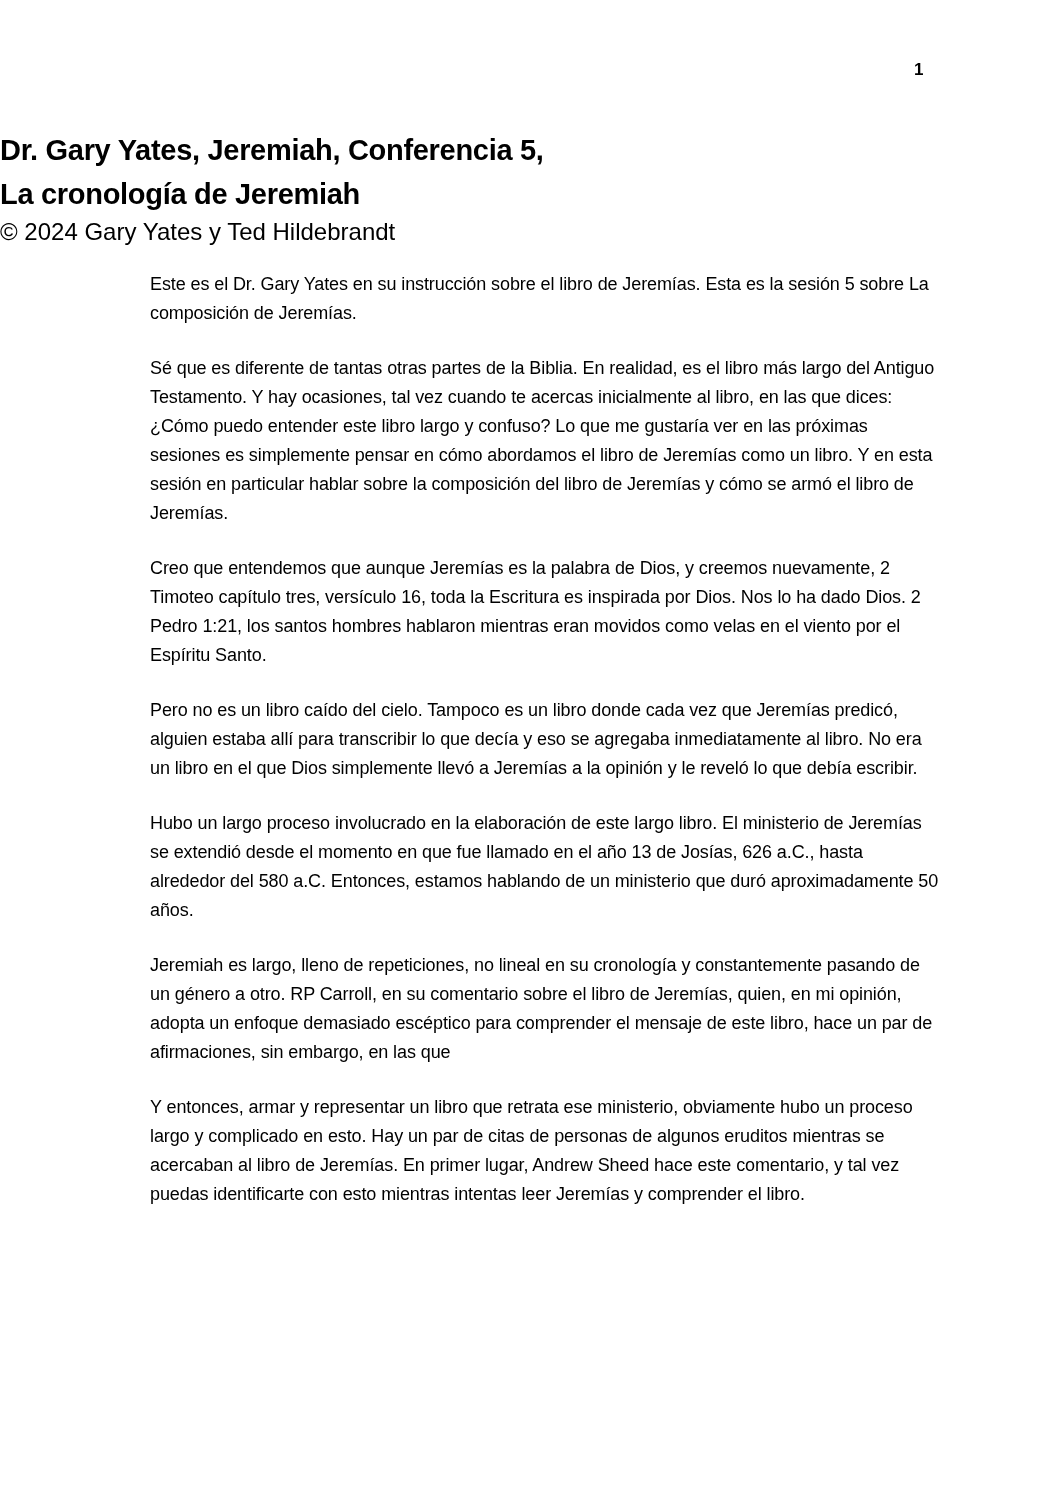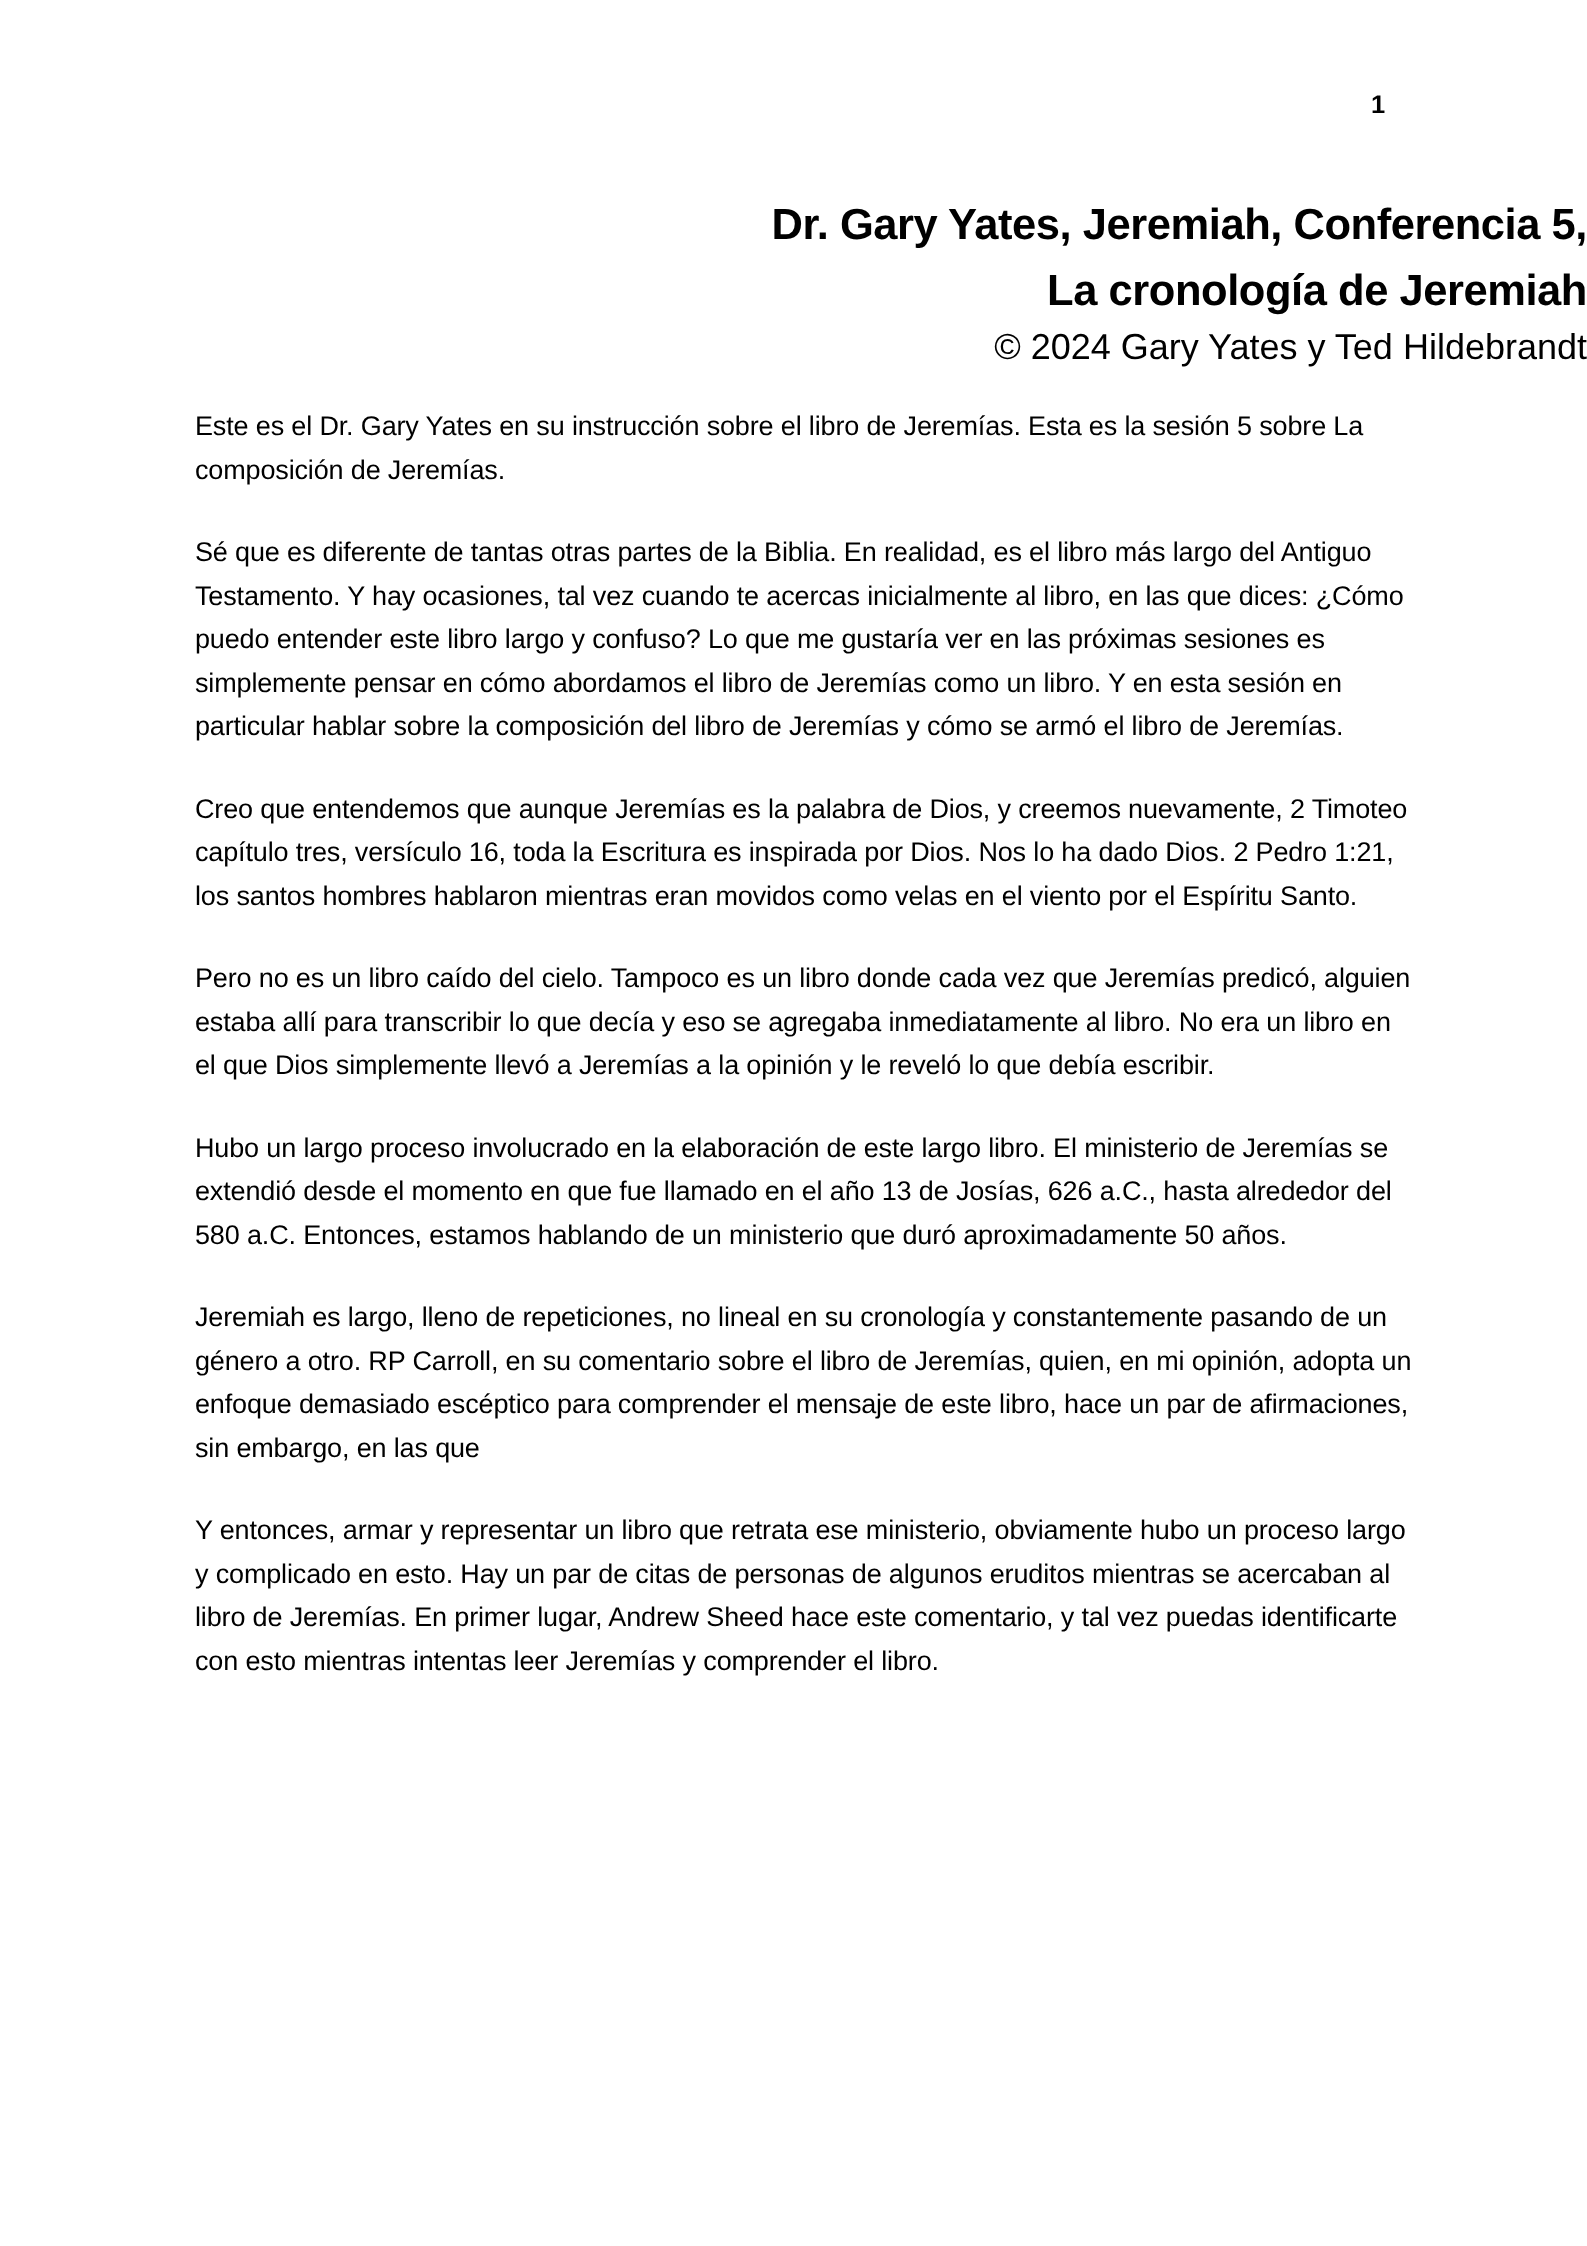--- a/index.html
+++ b/index.html
@@ -20,21 +20,21 @@
     top: 60px;
     left: 914px;
     font-size: 17px;
     font-weight: bold;
   }
   .doc-header {
     position: absolute;
     top: 128px;
     left: 0;
     width: 1058px;
-    text-align: right;
+    text-align: left;
   }
   .doc-title {
     font-size: 29px;
     font-weight: bold;
     line-height: 44px;
     letter-spacing: -0.3px;
   }
   .doc-copyright {
     font-size: 24px;
     line-height: 26px;
@@ -45,20 +45,21 @@
     top: 270px;
     left: 130px;
     width: 812px;
   }
   .doc-body p {
     font-size: 18px;
     line-height: 29px;
     letter-spacing: -0.1px;
     margin-bottom: 26px;
     text-align: left;
+    margin-left: 20px;
   }
 </style>
 </head>
 <body>
 
 <div class="page">
 
   <div class="page-number">1</div>
 
   <div class="doc-header">

